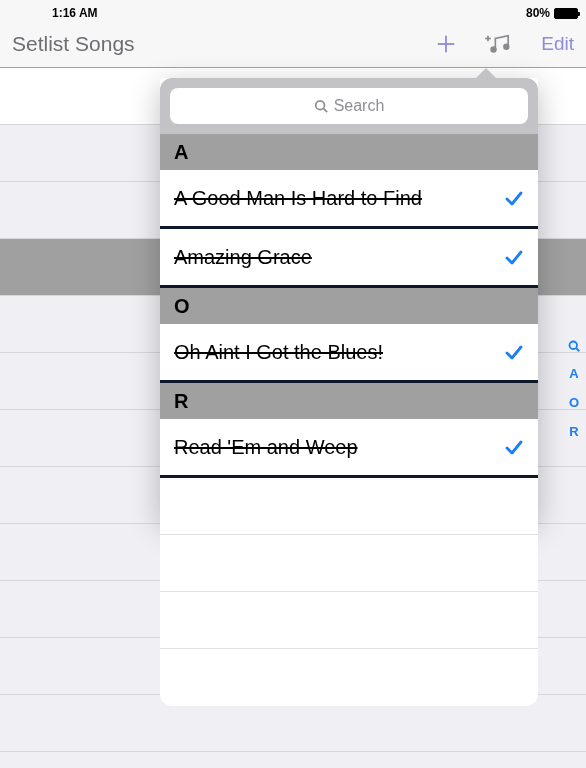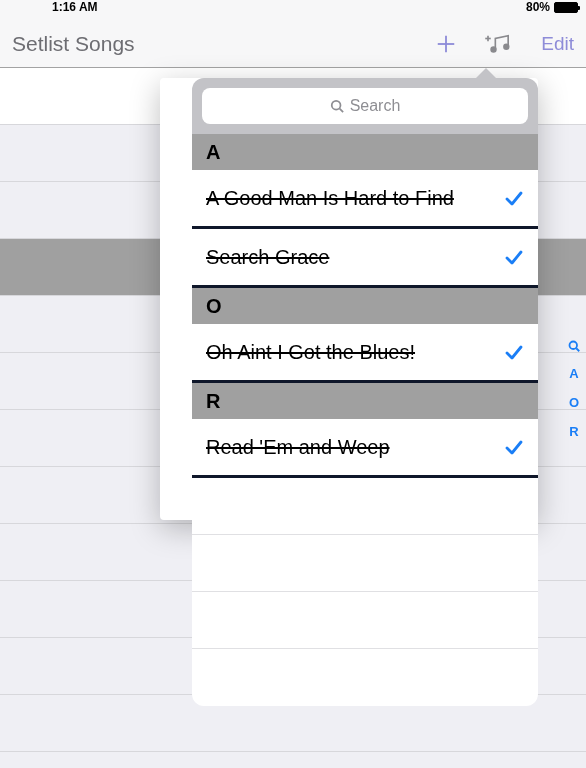--- a/index.html
+++ b/index.html
@@ -7,21 +7,21 @@
     width: 586px;
     height: 768px;
     font-family: -apple-system, "Helvetica Neue", Helvetica, Arial, sans-serif;
     background: #efeff4;
     position: relative;
     overflow: hidden;
   }
   .status-bar {
     height: 20px;
     display: flex;
-    align-items: flex-start;
+    align-items: flex-end;
     justify-content: space-between;
     padding: 0 8px;
     font-size: 12px;
     font-weight: 600;
     color: #000;
     background: #f7f7f8;
     gap: 27px;
   }
   .status-time { margin-left: 44px; }
   .status-right { display: flex; align-items: center; gap: 4px; }
@@ -74,21 +74,20 @@
 
   .popover {
     position: absolute;
     top: 78px;
     left: 160px;
     width: 378px;
     height: 442px;
     background: #fff;
     border-radius: 4px;
     box-shadow: 0 8px 30px rgba(0,0,0,0.25);
-    padding-left: 32px;
   }
   .popover-arrow {
     position: absolute;
     top: -10px;
     left: 314px;
     width: 0; height: 0;
     border-left: 12px solid transparent;
     border-right: 12px solid transparent;
     border-bottom: 12px solid #c3c3c7;
   }
@@ -219,21 +218,21 @@
   <div class="section-header">
     <span>A</span>
   </div>
   <div class="song-row">
     <span class="song-title">A Good Man Is Hard to Find</span>
     <svg class="check-icon" viewBox="0 0 20 20" fill="none" stroke="#1a7ef6" stroke-width="2.8" stroke-linecap="round" stroke-linejoin="round">
         <polyline points="3,11 8,16 17,5"></polyline>
       </svg>
   </div>
   <div class="song-row">
-    <span class="song-title">Search Grace</span>
+    <span class="song-title">Amazing Grace</span>
     <svg class="check-icon" viewBox="0 0 20 20" fill="none" stroke="#1a7ef6" stroke-width="2.8" stroke-linecap="round" stroke-linejoin="round">
         <polyline points="3,11 8,16 17,5"></polyline>
       </svg>
   </div>
 
   <div class="section-header">
     <span>O</span>
   </div>
   <div class="song-row">
     <span class="song-title">Oh Aint I Got the Blues!</span>

